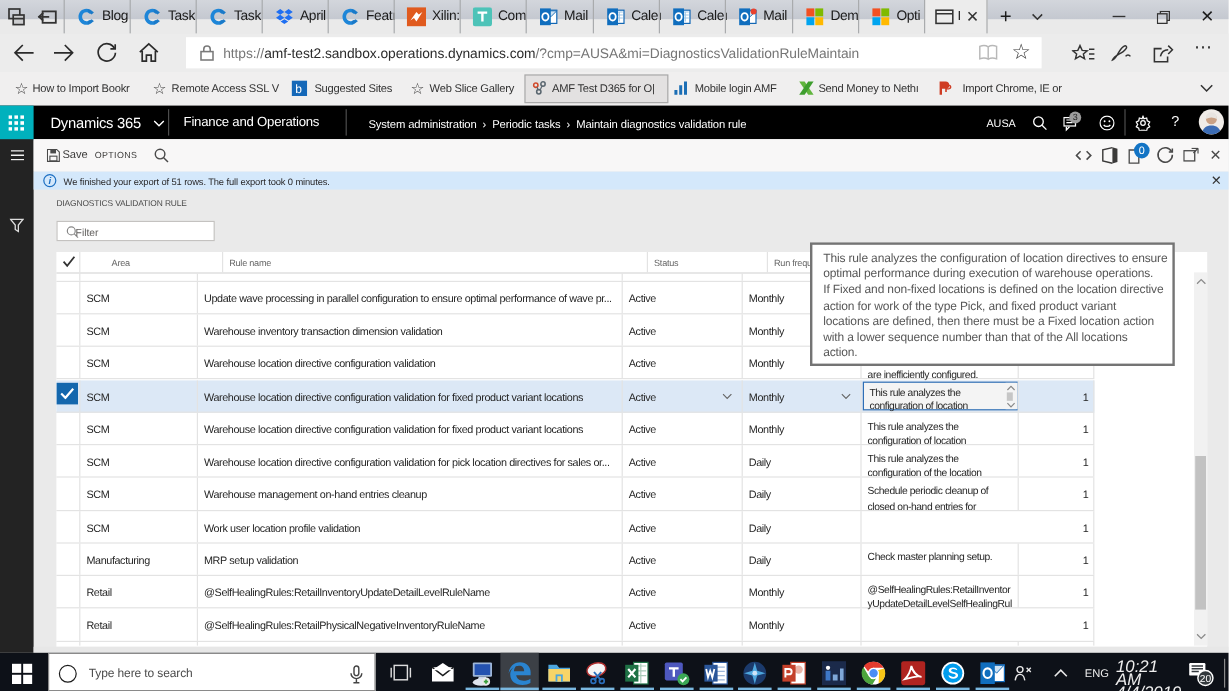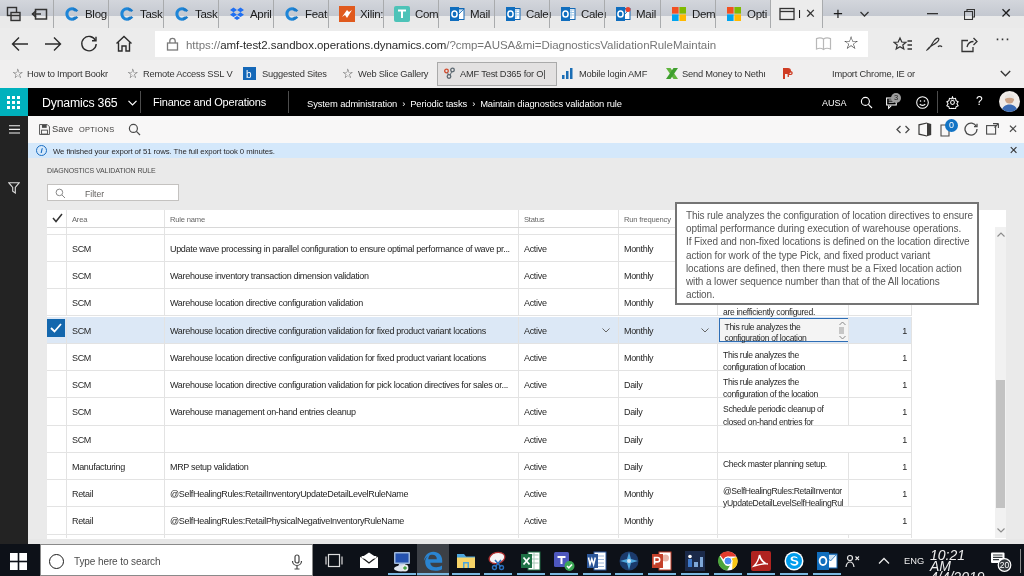--- a/index.html
+++ b/index.html
@@ -40,21 +40,21 @@
 .c0{left:0;width:20px;}
 .c1{left:20px;width:98px;}
 .c2{left:118px;width:354px;}
 .c3{left:472px;width:100px;}
 .c4{left:572px;width:99px;}
 .c5{left:671px;width:131px;}
 .c6{left:802px;width:63px;}
 .single{padding:9px 0 0 5px;white-space:nowrap;}
 .desc2{padding:5px 0 0 5px;font-size:8.6px;letter-spacing:-0.35px;line-height:12.2px;white-space:nowrap;overflow:visible;}
 .num1{padding:9px 4px 0 0;text-align:right;}
-.ghead{font-size:7.6px;letter-spacing:-0.2px;color:#666;}
+.ghead{font-size:7.6px;letter-spacing:-0.2px;color:#666;margin-left:21px;}
 
 #tooltip{left:675px;top:202px;width:304px;height:103px;background:#fff;border:2px solid #747474;font-size:10px;letter-spacing:-0.12px;line-height:13.2px;color:#575757;padding:5px 0 0 9px;white-space:nowrap;overflow:hidden;}
 
 #taskbar{left:0;top:543.5px;width:1024px;height:32.5px;background:#0d1118;opacity:0.999;}
 .tbico{position:absolute;top:6px;width:22px;height:22px;}
 .runline{position:absolute;top:29px;height:2.5px;background:#7ab8e0;}
 svg{display:block;}
 </style></head><body>
 <div id="stage">
 <div class="abs" id="tabbar">
@@ -266,21 +266,21 @@
 <span class="favitem" style="left:579px">Mobile login AMF</span>
 <svg class="abs" style="left:665px;top:7px" width="14" height="13" viewBox="0 0 14 13">
         <path d="M1 1 L5.5 1 L13 12 L8.5 12 Z" fill="#61b53e"></path>
         <path d="M13 1 L8.5 1 L1 12 L5.5 12 Z" fill="#3e9e2e"></path>
       </svg>
 <span class="favitem" style="left:682px">Send Money to Nethı</span>
 <svg class="abs" style="left:781px;top:7px" width="15" height="13" viewBox="0 0 15 13">
         <path d="M2 1 H7 a3 3 0 0 1 0 6 H4 V12 H2 Z" fill="#cf3c23"></path>
         <text x="6" y="10" font-size="9" fill="#cf3c23" font-family="Liberation Sans" font-weight="bold">P</text>
       </svg>
-<span class="favitem" style="left:832px">Import Chrome, IE or</span>
+<span class="favitem" style="left:802px">Import Chrome, IE or</span>
 <svg class="abs" style="left:1000px;top:10px" width="11" height="7" viewBox="0 0 11 7">
         <path d="M0.8 1 L5.5 5.8 L10.2 1" fill="none" stroke="#333" stroke-width="1.3"></path>
       </svg>
 </div>
 <div class="abs" id="d365">
 <div id="waffle">
         <svg style="margin:8px 0 0 7px" width="13" height="13" viewBox="0 0 13 13">
 <rect x="0" y="0" width="3" height="3" fill="#fff"></rect>
 <rect x="5" y="0" width="3" height="3" fill="#fff"></rect>
 <rect x="10" y="0" width="3" height="3" fill="#fff"></rect>
@@ -377,21 +377,21 @@
 <div class="abs" style="left:8px;top:2px;width:11px;height:11px;border-radius:50%;border:1px solid #1b6ec2;color:#1b6ec2;font-size:8px;text-align:center;line-height:10px;font-style:italic;font-weight:bold;">i</div>
 <span class="abs" style="left:25px;top:4px;">We finished your export of 51 rows. The full export took 0 minutes.</span>
 <span class="abs" style="left:981px;top:1px;font-size:11px;color:#333;">✕</span>
 </div>
 <div class="abs" id="pagetitle">DIAGNOSTICS VALIDATION RULE</div>
 <div class="abs" id="filterbox">
       <svg class="abs" style="left:7px;top:3px" width="11" height="11" viewBox="0 0 11 11">
         <circle cx="4.4" cy="4.4" r="3.3" fill="none" stroke="#888" stroke-width="1"></circle>
         <line x1="6.9" y1="6.9" x2="10" y2="10" stroke="#888" stroke-width="1"></line>
       </svg>
-      <span class="abs" style="left:37px;top:4px;">Filter</span>
+      <span class="abs" style="left:15px;top:4px;">Filter</span>
     </div>
 <div class="abs" id="grid">
 <div class="grow" style="top:0;height:17.5px;border-bottom:1px solid #d8d8d8;">
 <div class="gcell c0">
           <svg style="margin:3px 0 0 5px" width="11" height="10" viewBox="0 0 11 10">
             <path d="M1 5 L4 8.5 L10 1" fill="none" stroke="#333" stroke-width="1.5"></path>
           </svg>
         </div>
 <div class="gcell c1 ghead" style="padding:5px 0 0 5px;">Area</div>
 <div class="gcell c2 ghead" style="padding:5px 0 0 5px;">Rule name</div>
@@ -491,20 +491,21 @@
 <div class="gcell c1 single">SCM</div>
 <div class="gcell c2 single">Warehouse management on-hand entries cleanup</div>
 <div class="gcell c3 single">Active</div>
 <div class="gcell c4 single">Daily</div>
 <div class="gcell c5 desc2">Schedule periodic cleanup of<br>closed on-hand entries for</div>
 <div class="gcell c6 num1">1</div>
 </div>
 <div class="grow" style="top:215.6px;height:27.3px;">
 <div class="gcell c0"></div>
 <div class="gcell c1 single">SCM</div>
+<div class="gcell c2 single">Work user location profile validation</div>
 <div class="gcell c3 single">Active</div>
 <div class="gcell c4 single">Daily</div>
 <div class="gcell c6 num1">1</div>
 </div>
 <div class="grow" style="top:242.9px;height:27.3px;">
 <div class="gcell c0"></div>
 <div class="gcell c1 single">Manufacturing</div>
 <div class="gcell c2 single">MRP setup validation</div>
 <div class="gcell c3 single">Active</div>
 <div class="gcell c4 single">Daily</div>

